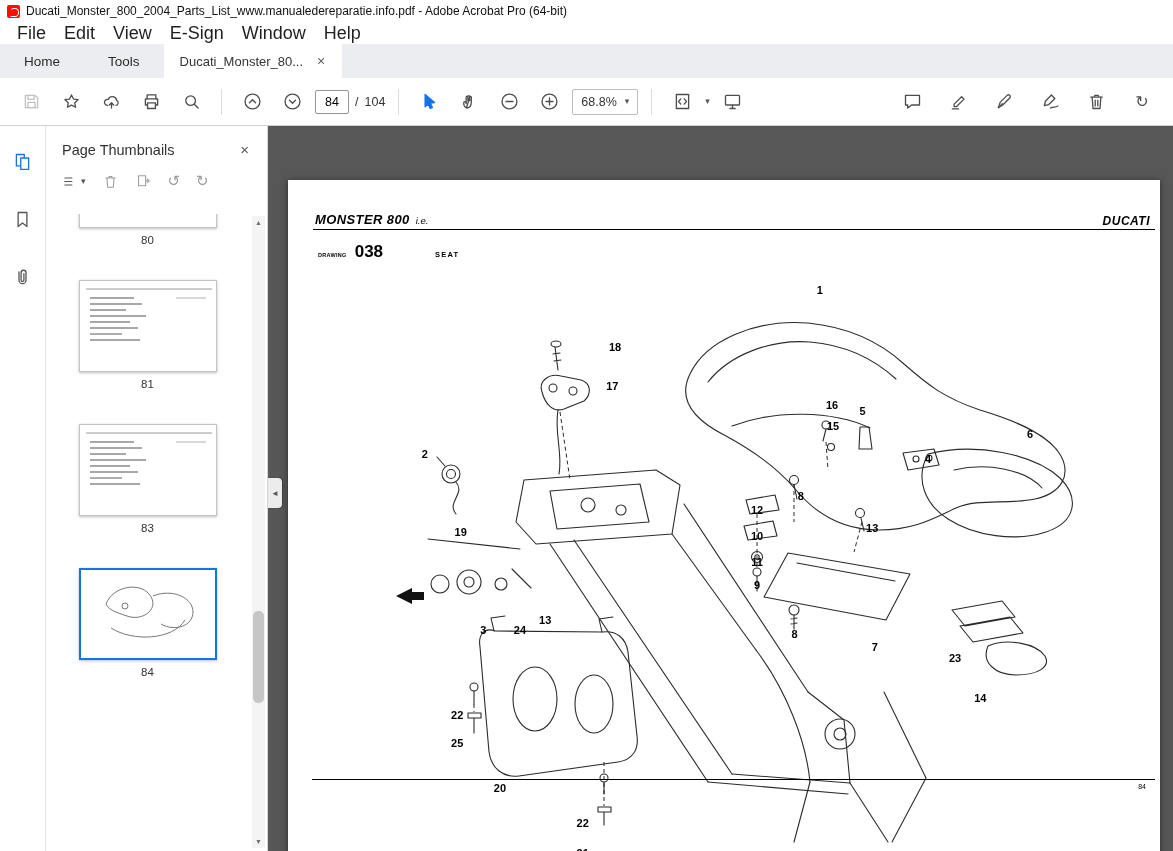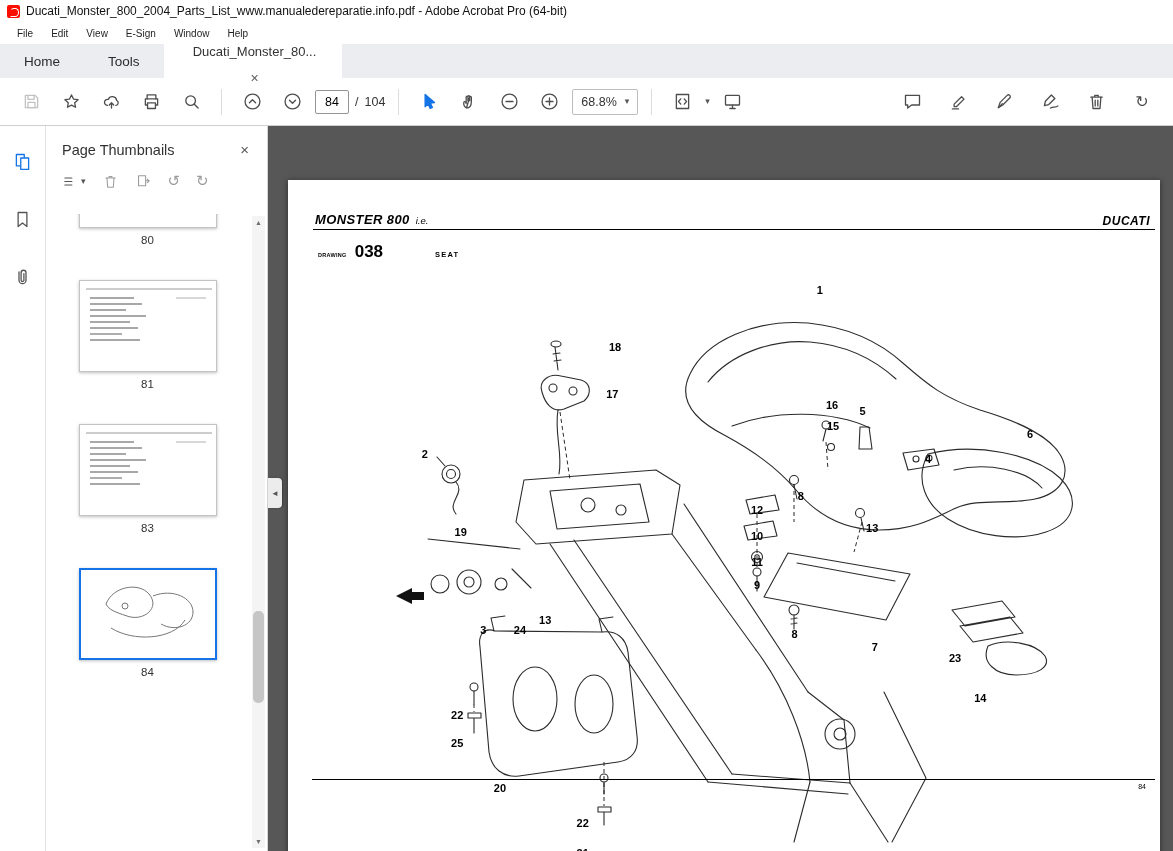--- a/index.html
+++ b/index.html
@@ -6,27 +6,27 @@
   html,body { width:1173px; height:851px; overflow:hidden; }
   body { font-family:"Liberation Sans", sans-serif; background:#fff; color:#222; }
 
   
   .titlebar { height:22px; background:#fff; display:flex; align-items:center; gap:6px; padding-left:7px; font-size:12px; color:#111; }
   .acrobat-logo { width:13px; height:13px; background:#fa0f00; border-radius:2px; position:relative; flex:0 0 auto; }
   .acrobat-logo::after { content:""; position:absolute; left:3px; top:3px; width:7px; height:7px;
     border:1.6px solid #fff; border-radius:50% 50% 50% 0 / 60% 60% 60% 0; border-left-color:transparent; }
 
   
-  .menubar { height:22px; background:#fff; display:flex; align-items:center; padding-left:8px; font-size:10px; color:#1f1f1f; }
+  .menubar { height:22px; background:#fff; display:flex; align-items:center; padding-left:8px; font-size:18px; color:#1f1f1f; }
   .menu-item { padding:2px 9px; cursor:default; }
 
   
   .tabstrip { height:34px; background:#ebedf0; display:flex; align-items:stretch; }
   .app-tab { display:flex; align-items:center; padding:0 24px; font-size:13.5px; color:#2b2b2b; }
-  .doc-tab { display:flex; align-items:center; gap:10px; background:#fff; padding:0 12px 0 16px; font-size:13px; color:#333; min-width:178px;flex-direction:column; }
+  .doc-tab { display:flex; align-items:center; gap:10px; background:#fff; padding:0 12px 0 16px; font-size:13px; color:#333; min-width:178px; }
   .doc-tab .close-x { color:#5f5f5f; font-size:14px; line-height:1; padding:2px 4px; }
 
   
   .toolbar { height:48px; background:#fff; border-bottom:1px solid #cfcfcf; display:flex; align-items:center; padding:0 14px; gap:6px; }
   .tool-btn { width:34px; height:34px; display:flex; align-items:center; justify-content:center; border-radius:3px; color:#4d4d4d; flex:0 0 auto; }
   .tool-btn.disabled { color:#c2c2c2; }
   .ic { width:21px; height:21px; stroke:currentColor; fill:none; stroke-width:1.5; stroke-linecap:round; stroke-linejoin:round; }
   .tool-sep { width:1px; height:26px; background:#dcdcdc; margin:0 7px; flex:0 0 auto; }
   .page-box { display:flex; align-items:center; gap:6px; font-size:12.5px; color:#333; }
   .page-input { width:34px; height:24px; border:1px solid #949494; border-radius:2px; text-align:center; font-size:12.5px; font-family:inherit; }
@@ -479,21 +479,21 @@
         </g>
         <g stroke="#2b2b2b" stroke-width="1" stroke-dasharray="4 3" fill="none">
           <path d="M506,262 L506,300 M469,292 L469,348 M272,190 L282,258 M574,300 L566,330 M316,540 L316,584 M538,220 L540,248 M186,482 L186,490"></path>
         </g>
         <path d="M108,374 L124,366 L124,370 L136,370 L136,378 L124,378 L124,382 Z" fill="#111"></path>
       </svg>
 
       <div class="callout-layer">
           <span class="callout" style="left: 61%; top: 15.5%;">1</span>
           <span class="callout" style="left: 37.5%; top: 23.5%;">18</span>
-          <span class="callout" style="left: 37.2%; top: 29.1%; margin-top: 8px;">17</span>
+          <span class="callout" style="left: 37.2%; top: 29.1%;">17</span>
           <span class="callout" style="left: 15.7%; top: 38.6%;">2</span>
           <span class="callout" style="left: 62.4%; top: 31.8%;">16</span>
           <span class="callout" style="left: 62.5%; top: 34.7%; text-align: center;">15</span>
           <span class="callout" style="left: 65.9%; top: 32.6%;">5</span>
           <span class="callout" style="left: 73.4%; top: 39.4%;">4</span>
           <span class="callout" style="left: 85.1%; top: 35.8%;">6</span>
           <span class="callout" style="left: 58.8%; top: 44.6%;">8</span>
           <span class="callout" style="left: 67%; top: 49.1%;">13</span>
           <span class="callout" style="left: 53.8%; top: 46.6%;">12</span>
           <span class="callout" style="left: 53.8%; top: 50.2%;">10</span>

